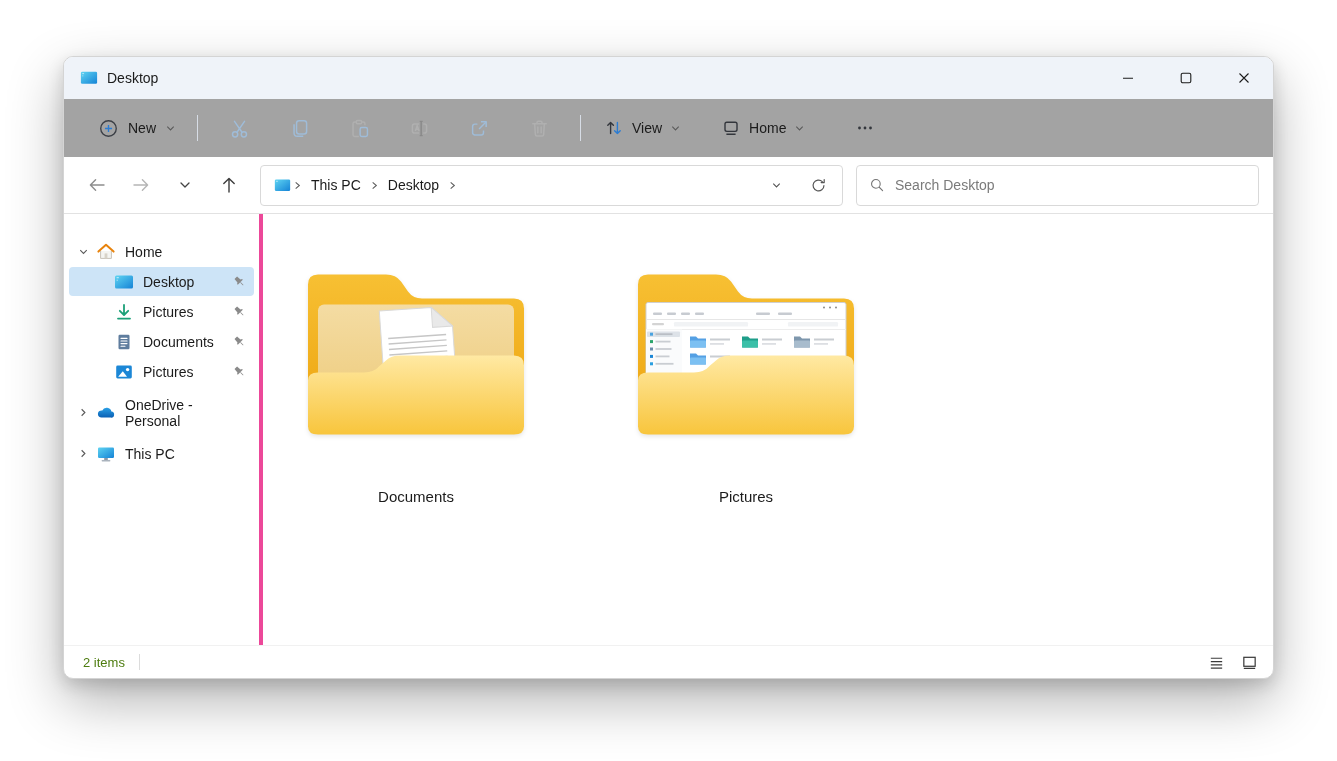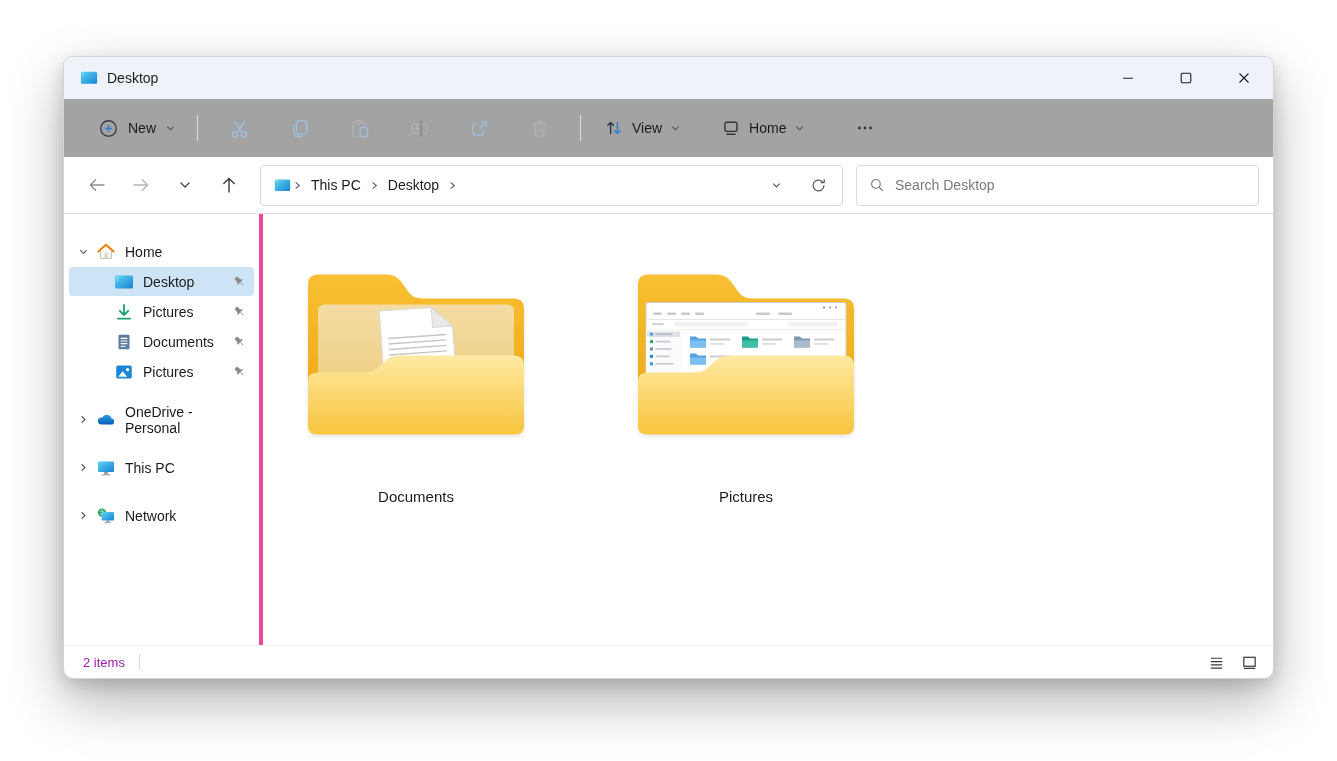--- a/index.html
+++ b/index.html
@@ -44,30 +44,30 @@
   
   .bodyarea{ flex:1; display:flex; min-height:0; }
   .sidebar{ flex:0 0 199px; border-right:4px solid #ec4899; padding-top:22px; overflow:hidden; }
   .side-item{ height:29px; display:flex; align-items:center; margin:1px 5px; padding-right:7px;
     border-radius:4px; font-size:14px; }
   .side-item .chev{ width:13px; margin:0 6px 0 8px; display:flex; }
   .side-item .sicon{ width:20px; height:20px; display:flex; margin-right:9px; }
   .lvl1{ padding-left:45px; }
   .selected{ background:#cde4f7; }
   .pin{ margin-left:auto; display:flex; }
-  .grp{ margin-top:19px; }
+  .grp{ margin-top:12px; }
 
   .main{ flex:1; padding:54px 20px 0 43px; display:flex; align-items:flex-start; gap:110px; }
   .file-tile{ width:220px; display:flex; flex-direction:column; align-items:center; }
   .file-tile svg.folder{ width:220px; height:173px; filter:drop-shadow(0 2px 2px rgba(0,0,0,.10)); }
   .tile-label{ margin-top:47px; font-size:15px; }
 
   
   .statusbar{ flex:0 0 33px; display:flex; align-items:center; padding:0 12px 0 19px;
-    font-size:13px; color:#a21caf; border-top:1px solid #f1f1f1; }
+    font-size:13px; color:#4d7c0f; border-top:1px solid #f1f1f1; }
   .status-sep{ width:1px; height:16px; background:#dcdcdc; margin-left:14px; }
   .view-btns{ margin-left:auto; display:flex; gap:9px; }
   .view-btn{ width:24px; height:24px; display:flex; align-items:center; justify-content:center; border-radius:3px; }
 
   .defs-holder{ position:absolute; width:0; height:0; overflow:hidden; }
 </style>
 </head>
 <body>
 
 <svg class="defs-holder" aria-hidden="true">
@@ -414,37 +414,20 @@
         <span class="sicon">
           <svg width="20" height="20" viewBox="0 0 20 20">
             <rect x="2" y="3.4" width="16" height="10.6" rx="1.2" fill="url(#g-desk)"></rect>
             <rect x="8.2" y="14" width="3.6" height="2" fill="#8d98a5"></rect>
             <rect x="5.6" y="16" width="8.8" height="1.4" rx="0.7" fill="#aab3bd"></rect>
           </svg>
         </span>
         <span>This PC</span>
       </div>
 
-      <div class="side-item grp">
-        <span class="chev">
-          <svg width="13" height="13" viewBox="0 0 14 14">
-              <path d="M5 3.5 L8.5 7 L5 10.5" fill="none" stroke="#5a5a5a" stroke-width="1.2"></path>
-            </svg>
-        </span>
-        <span class="sicon">
-          <svg width="20" height="20" viewBox="0 0 20 20">
-            <circle cx="6" cy="6.6" r="4.2" fill="#2aa35f"></circle>
-            <path d="M3.4 5.2 h5.2 M3.4 8 h5.2 M6 2.6 v8" stroke="rgba(255,255,255,.6)" stroke-width=".8" fill="none"></path>
-            <rect x="5.6" y="6" width="12.4" height="8.4" rx="1.2" fill="url(#g-desk)"></rect>
-            <rect x="10.4" y="14.4" width="2.8" height="1.6" fill="#8d98a5"></rect>
-            <rect x="8.4" y="16" width="6.8" height="1.3" rx="0.65" fill="#aab3bd"></rect>
-          </svg>
-        </span>
-        <span>Network</span>
-      </div>
     </div>
 
     <div class="main">
 
       <div class="file-tile">
         <svg class="folder" viewBox="0 0 220 172">
           <path d="M2 16 Q2 6 12 6 L80 6 Q90 6 95 13 L102 23 Q107 30 116 30 L208 30 Q218 30 218 40 L218 150 L2 150 Z" fill="url(#g-fback)"></path>
           <rect x="12" y="36" width="196" height="112" rx="6" fill="url(#g-finner)"></rect>
           <g transform="rotate(-4 111 80)">
             <path d="M76 40 L128 40 L148 60 L148 128 L76 128 Z" fill="#ffffff" stroke="#d9d9d9" stroke-width="1"></path>

